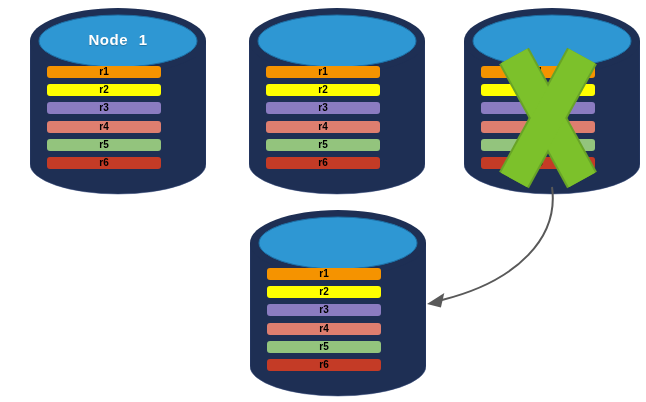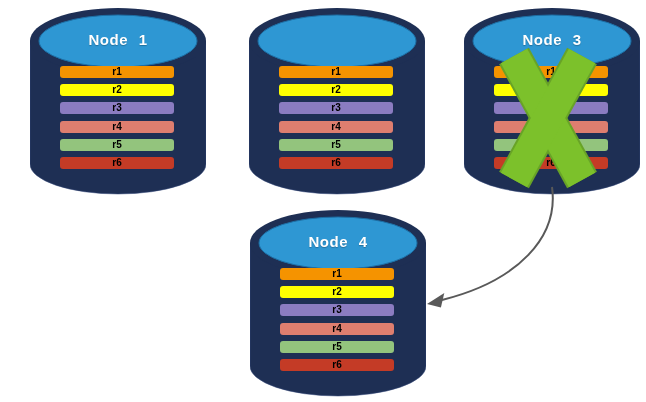--- a/index.html
+++ b/index.html
@@ -15,21 +15,21 @@
   .node-3 { left:456px; top:8px; }
   .node-4 { left:242px; top:210px; }
   .cyl { position:absolute; left:0; top:0; width:176px; height:188px; }
   .node-title {
     position:absolute; left:0; top:0; width:176px; height:62px;
     display:flex; align-items:center; justify-content:center;
     color:#ffffff; font-size:15px; font-weight:700; word-spacing:6px;
     letter-spacing:0.5px; text-shadow:0 1px 1px rgba(0,0,0,0.25);
   }
   .bars {
-    position:absolute; left:30px; top:58px; width:114px; height:103px;
+    position:absolute; left:17px; top:58px; width:114px; height:103px;
     display:flex; flex-direction:column; justify-content:space-between;
   }
   .bar {
     height:12px; border-radius:3px; text-align:center;
     font-size:10px; line-height:12px; font-weight:700; color:#000000;
   }
   .fail-x {
     position:absolute; left:36px; top:44px; width:96px; height:132px;
   }
   .fail-x svg { overflow:visible; display:block; }
@@ -75,21 +75,20 @@
       <div class="bar" style="background-color: rgb(196, 59, 38);">r6</div>
     </div>
   </div>
 
   <div class="node node-3">
     <svg class="cyl" viewBox="0 0 176 188">
       <path d="M0,33 L0,156 A88,30 0 0 0 176,156 L176,33 Z" stroke="#35497B" stroke-width="1" stroke-opacity="0.5" fill="#1E2F54"></path>
       <ellipse cx="88" cy="33" rx="88" ry="33" fill="#1E2F54"></ellipse>
       <ellipse cx="88" cy="33" rx="79" ry="26" stroke="#1D6FA5" stroke-width="1" fill="#2E97D3"></ellipse>
     </svg>
-    <div class="node-title">Node 3</div>
     <div class="bars">
       <div class="bar" style="background-color: rgb(245, 147, 0);">r1</div>
       <div class="bar" style="background-color: rgb(255, 255, 0);">r2</div>
       <div class="bar" style="background-color: rgb(139, 124, 193);">r3</div>
       <div class="bar" style="background-color: rgb(222, 126, 111);">r4</div>
       <div class="bar" style="background-color: rgb(147, 196, 125);">r5</div>
       <div class="bar" style="background-color: rgb(196, 59, 38);">r6</div>
     </div>
     <div class="fail-x">
       <svg width="96" height="132" viewBox="0 0 96 132">
@@ -100,21 +99,20 @@
       </svg>
     </div>
   </div>
 
   <div class="node node-4">
     <svg class="cyl" viewBox="0 0 176 188">
       <path d="M0,33 L0,156 A88,30 0 0 0 176,156 L176,33 Z" stroke="#35497B" stroke-width="1" stroke-opacity="0.5" fill="#1E2F54"></path>
       <ellipse cx="88" cy="33" rx="88" ry="33" fill="#1E2F54"></ellipse>
       <ellipse cx="88" cy="33" rx="79" ry="26" stroke="#1D6FA5" stroke-width="1" fill="#2E97D3"></ellipse>
     </svg>
-    <div class="node-title">Node 4</div>
     <div class="bars">
       <div class="bar" style="background-color: rgb(245, 147, 0);">r1</div>
       <div class="bar" style="background-color: rgb(255, 255, 0);">r2</div>
       <div class="bar" style="background-color: rgb(139, 124, 193);">r3</div>
       <div class="bar" style="background-color: rgb(222, 126, 111);">r4</div>
       <div class="bar" style="background-color: rgb(147, 196, 125);">r5</div>
       <div class="bar" style="background-color: rgb(196, 59, 38);">r6</div>
     </div>
   </div>
 

